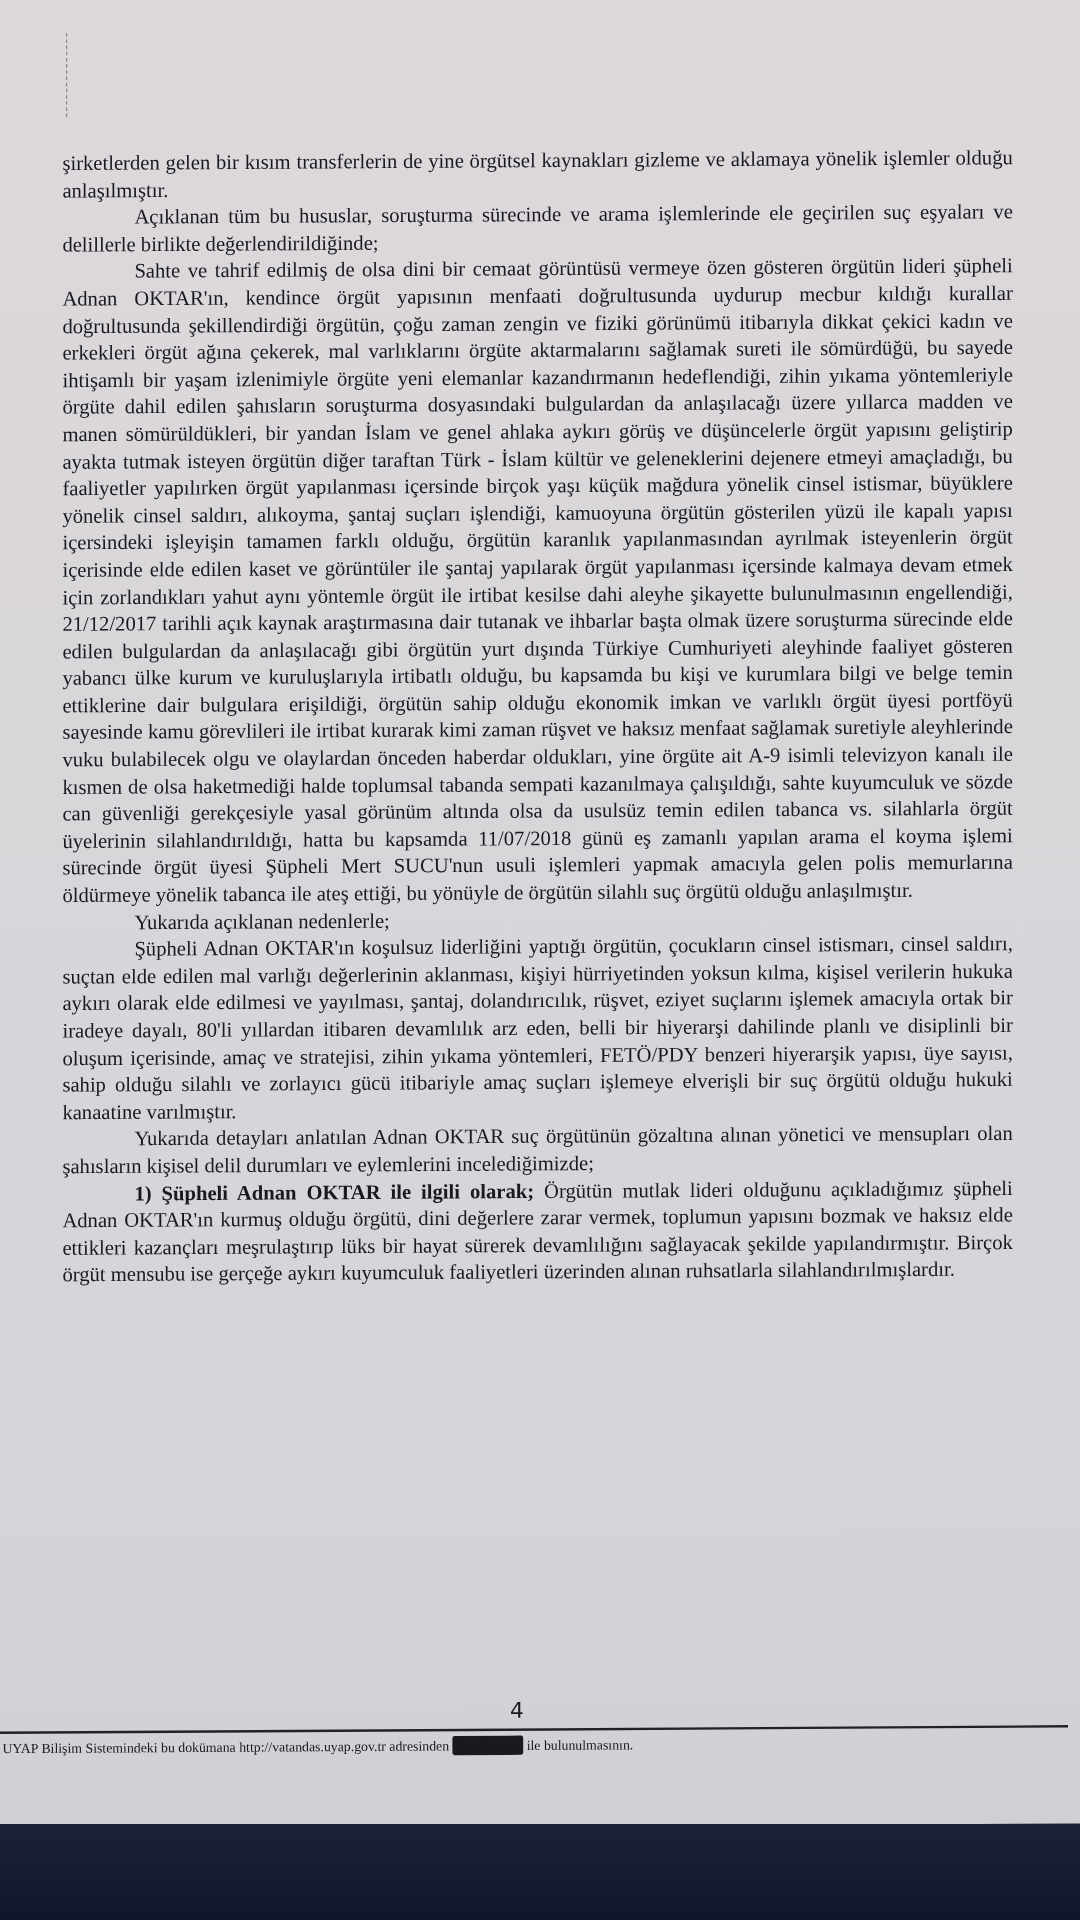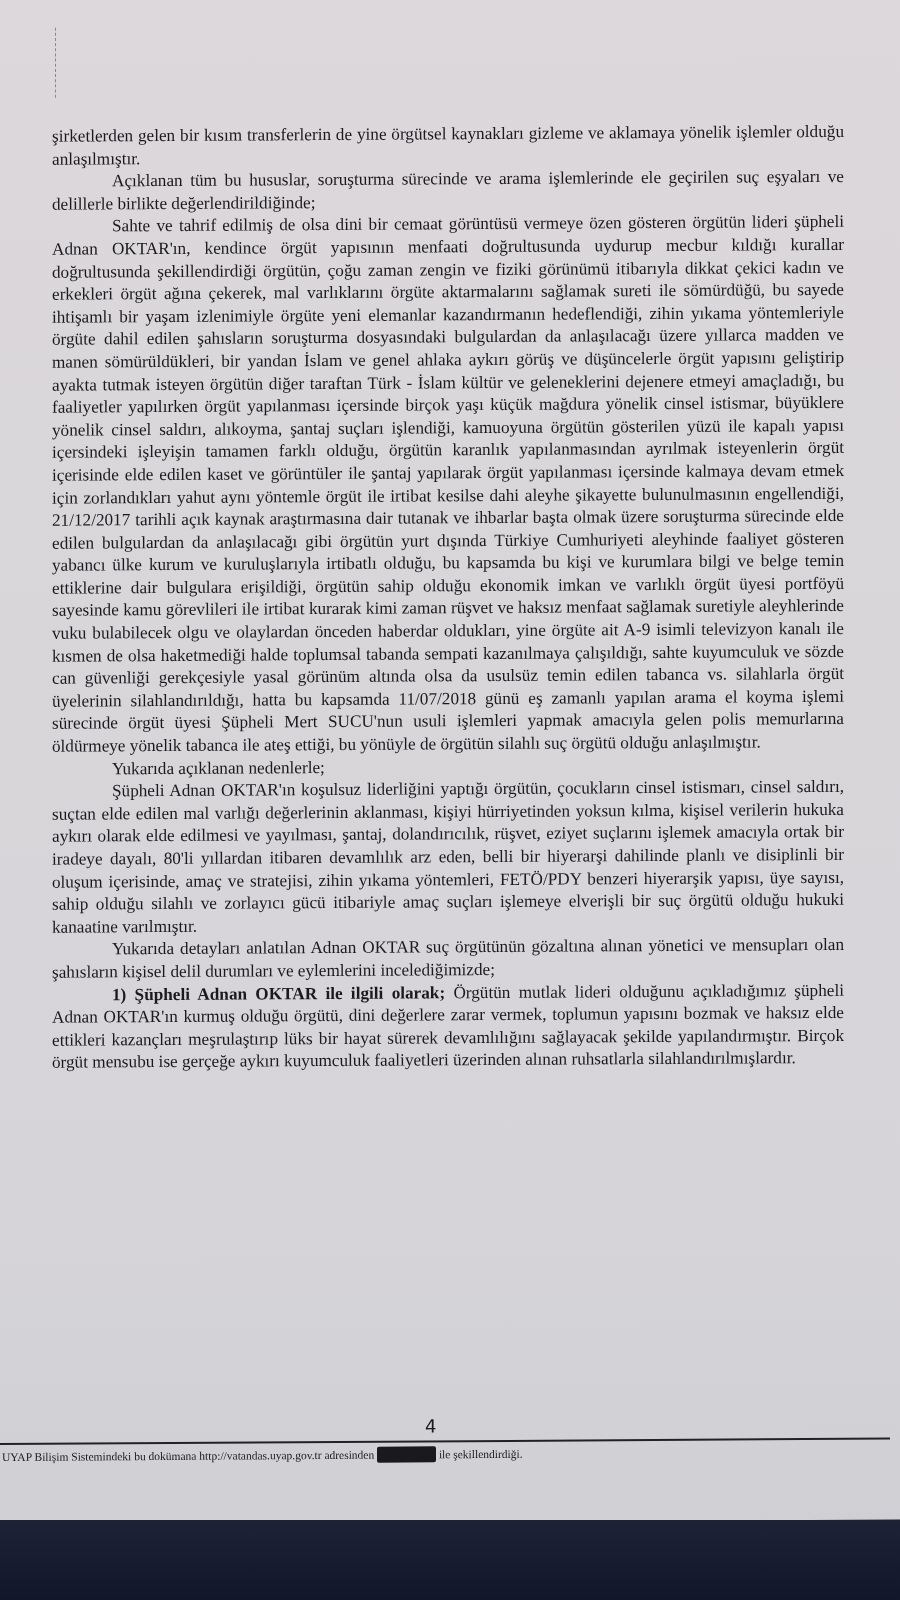--- a/index.html
+++ b/index.html
@@ -63,17 +63,17 @@
     <p class="indent">
       <span class="bold">1) Şüpheli Adnan OKTAR ile ilgili olarak;</span><span> Örgütün mutlak lideri olduğunu açıkladığımız şüpheli Adnan OKTAR'ın kurmuş olduğu örgütü, dini değerlere zarar vermek, toplumun yapısını bozmak ve haksız elde ettikleri kazançları meşrulaştırıp lüks bir hayat sürerek devamlılığını sağlayacak şekilde yapılandırmıştır. Birçok örgüt mensubu ise gerçeğe aykırı kuyumculuk faaliyetleri üzerinden alınan ruhsatlarla silahlandırılmışlardır.</span>
     </p>
   </div>
 
   <div class="page-number">4</div>
   <div class="footer-rule"></div>
   <div class="footer-text">
     <span>UYAP Bilişim Sistemindeki bu dokümana http://vatandas.uyap.gov.tr adresinden</span>
     <span class="redacted">[iradeye]</span>
-    <span>ile şekillendirdiği.</span>
+    <span>ile bulunulmasının.</span>
   </div>
 </div>
 
 <div class="bg-fabric"></div>
 
 </body></html>

